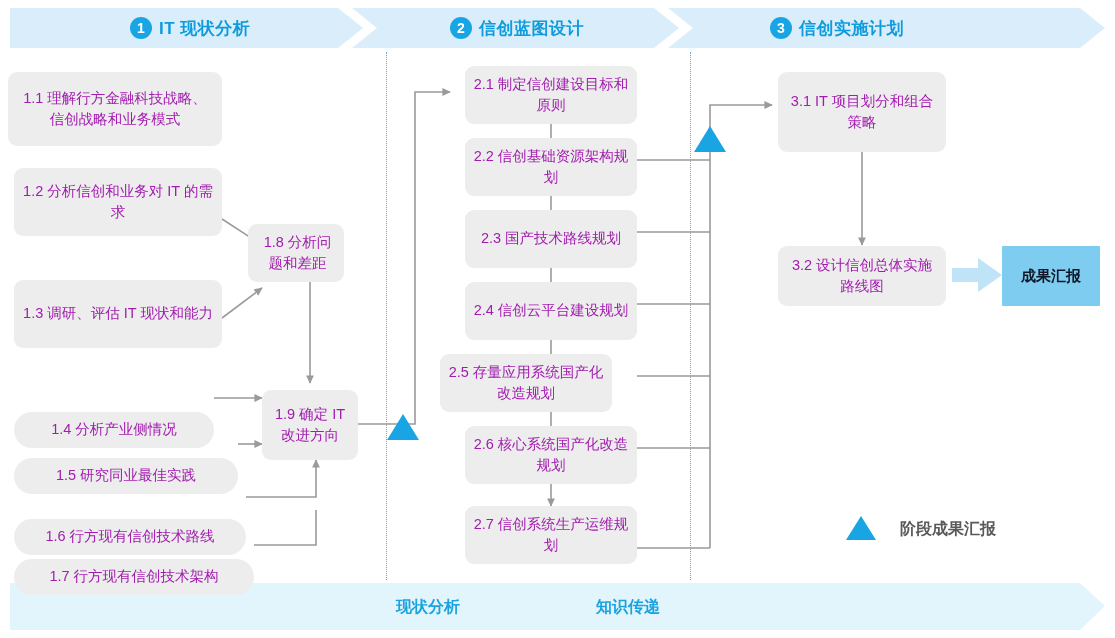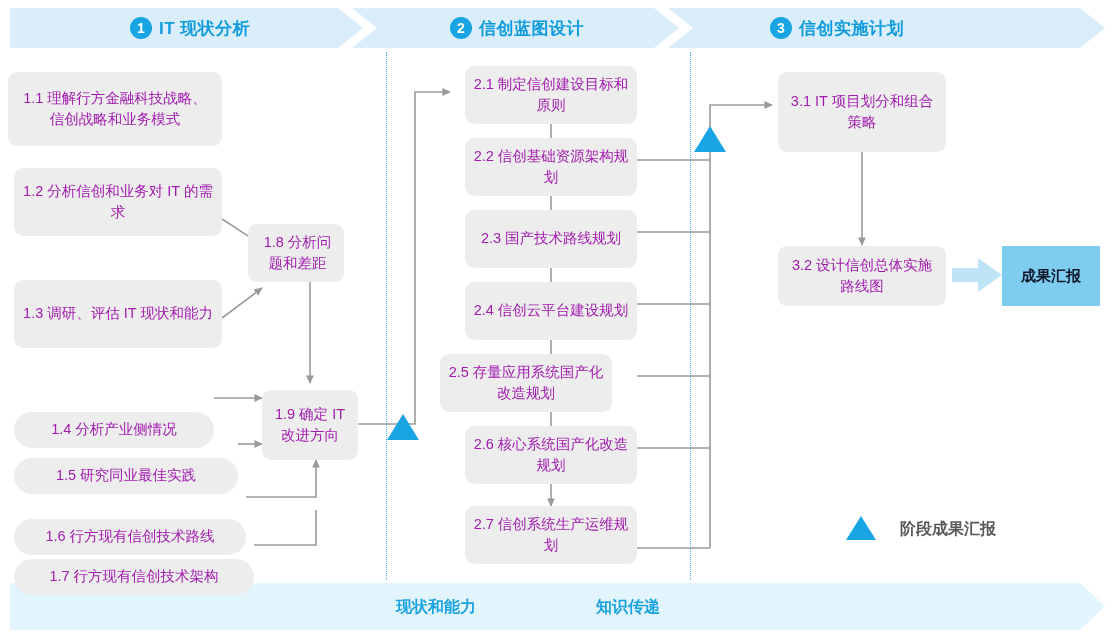--- a/index.html
+++ b/index.html
@@ -202,17 +202,17 @@
   <div class="node result" style="left:1002px;top:246px;width:98px;height:60px;">
     <span>成果汇报</span>
   </div>
 
   <div class="legend" style="left:846px;top:516px;">
     <span class="legend-tri"></span>
     <span class="legend-text">阶段成果汇报</span>
   </div>
 
   <div class="bottom-band">
-    <div class="bottom-label" style="left:386px;">现状和能力</div>
+    <div class="bottom-label" style="left:386px;">现状分析</div>
     <div class="bottom-label" style="left:586px;">知识传递</div>
   </div>
 
 </div>
 
 </body></html>

